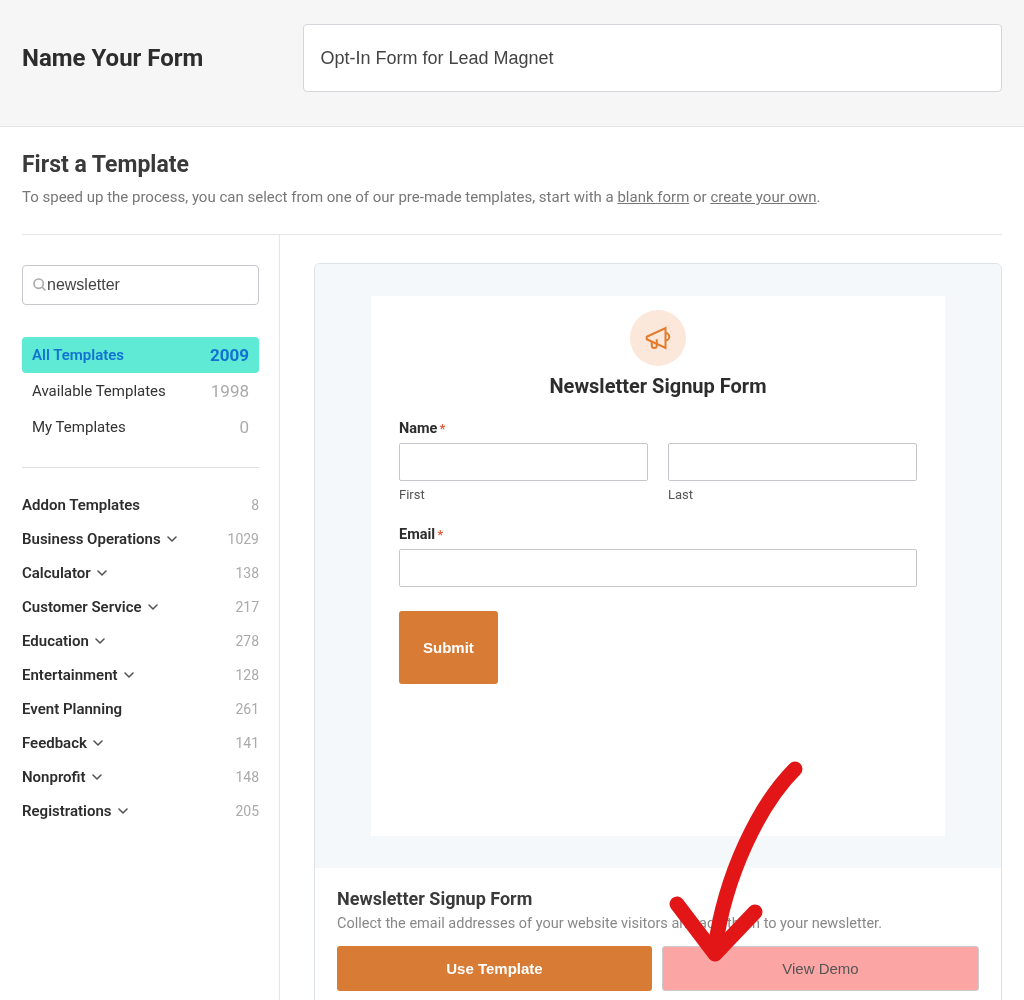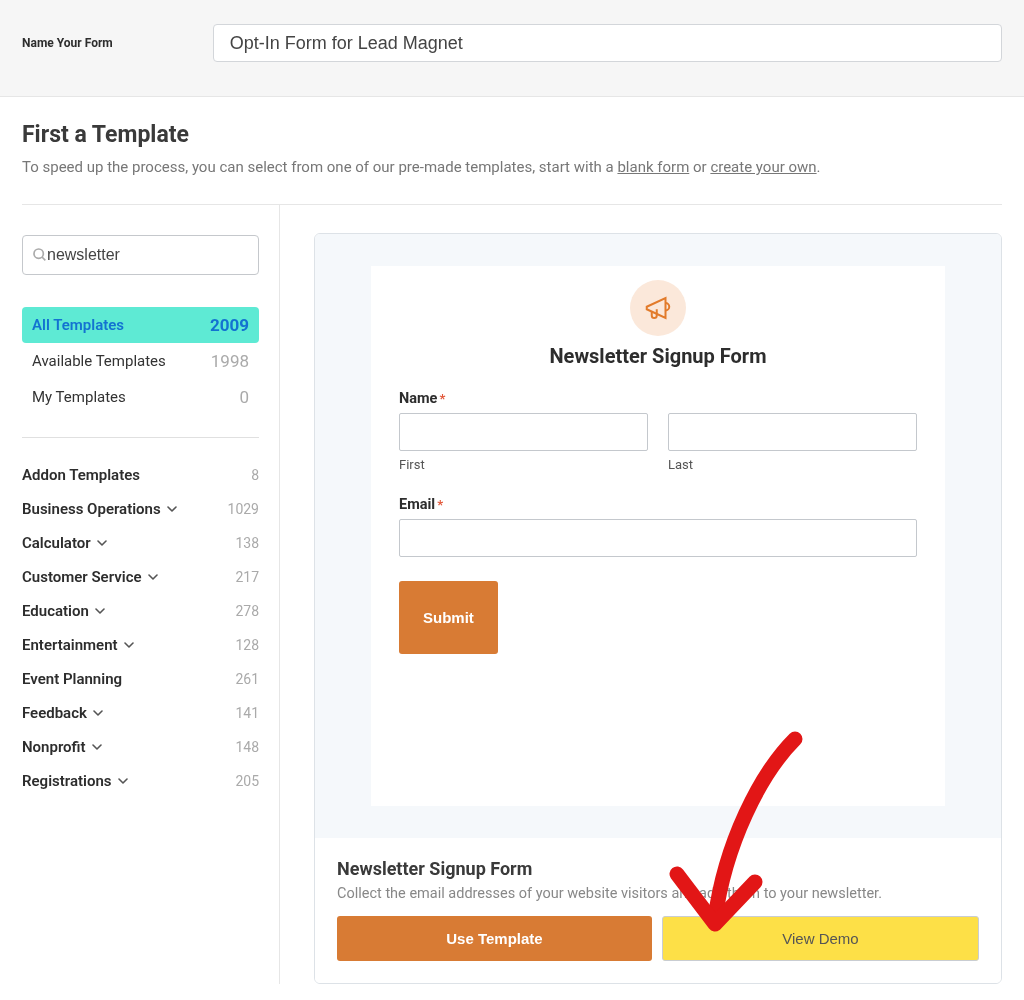--- a/index.html
+++ b/index.html
@@ -1,19 +1,19 @@
 <!DOCTYPE html>
 <html><head>
 <meta charset="utf-8">
 <style>
   * { box-sizing: border-box; margin: 0; padding: 0; }
   body { font-family: -apple-system, BlinkMacSystemFont, "Segoe UI", Roboto, Helvetica, Arial, sans-serif; color: #333; background: #fff; width: 1024px; }
   .header-bar { background: #f6f6f6; border-bottom: 1px solid #e6e6e6; padding: 24px 22px 34px 22px; display: flex; align-items: center; gap: 100px; }
-  .header-label { font-size: 12px; font-weight: 700; color: #2d2d2d; }
-  .name-input { flex: 1; height: 38px; border: 1px solid #d3d6da; border-radius: 4px; padding: 0 16px; font-size: 18px; color: #444; background: #fff; }
+  .header-label { font-size: 24px; font-weight: 700; color: #2d2d2d; }
+  .name-input { flex: 1; height: 68px; border: 1px solid #d3d6da; border-radius: 4px; padding: 0 16px; font-size: 18px; color: #444; background: #fff; }
 
   .section { padding: 24px 22px 0 22px; }
   .section-title { font-size: 23px; font-weight: 700; color: #3a3a3a; margin-bottom: 10px; }
   .section-sub { font-size: 15px; color: #777; margin-bottom: 28px; }
   .section-sub a { color: #777; text-decoration: underline; }
 
   .divider { height: 1px; background: #e6e6e6; margin: 0 22px; }
 
   .workspace { display: flex; padding: 0 22px; }
   .sidebar { width: 258px; border-right: 1px solid #e6e6e6; padding: 30px 20px 20px 0; }
@@ -49,21 +49,21 @@
   .name-col { flex: 1; }
   .field-input { width: 100%; height: 38px; border: 1px solid #c4c8cd; border-radius: 2px; background: #fff; }
   .sub-label { font-size: 13px; color: #555; margin-top: 6px; }
   .submit-btn { background: #d87b34; color: #fff; border: none; border-radius: 3px; padding: 28px 24px; font-size: 15px; font-weight: 600; cursor: pointer; margin-top: 24px; }
 
   .card-footer { background: #fff; padding: 20px 22px 22px 22px; }
   .card-footer h3 { font-size: 18px; font-weight: 700; color: #3a3a3a; margin-bottom: 6px; }
   .card-footer p { font-size: 14.5px; color: #888; margin-bottom: 14px; }
   .action-row { display: flex; gap: 10px; }
   .btn-use { flex: 1; background: #d87b34; color: #fff; border: none; border-radius: 3px; padding: 13px 0; font-size: 15px; font-weight: 600; cursor: pointer; }
-  .btn-demo { flex: 1; background: #fde047; color: #555; border: 1px solid #c9cdd2; border-radius: 3px; padding: 13px 0; font-size: 15px; font-weight: 500; cursor: pointer; }
+  .btn-demo { flex: 1; background: #fca5a5; color: #555; border: 1px solid #c9cdd2; border-radius: 3px; padding: 13px 0; font-size: 15px; font-weight: 500; cursor: pointer; }
 
   .annotation { position: absolute; pointer-events: none; }
 </style>
 </head>
 <body>
 
 <div class="header-bar">
   <div class="header-label">Name Your Form</div>
   <input class="name-input" type="text" value="Opt-In Form for Lead Magnet" style="">
 </div>

